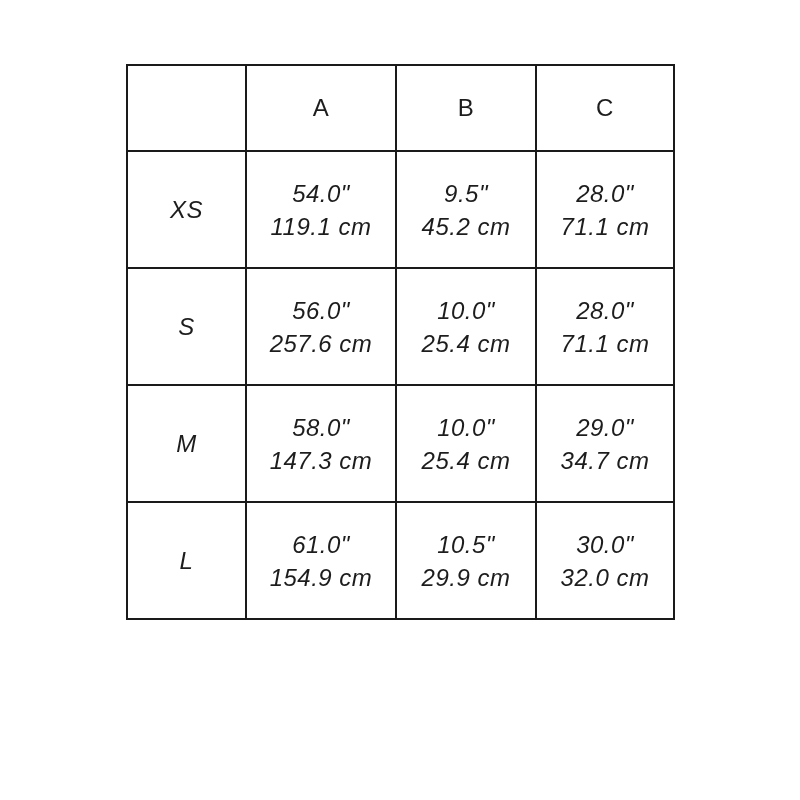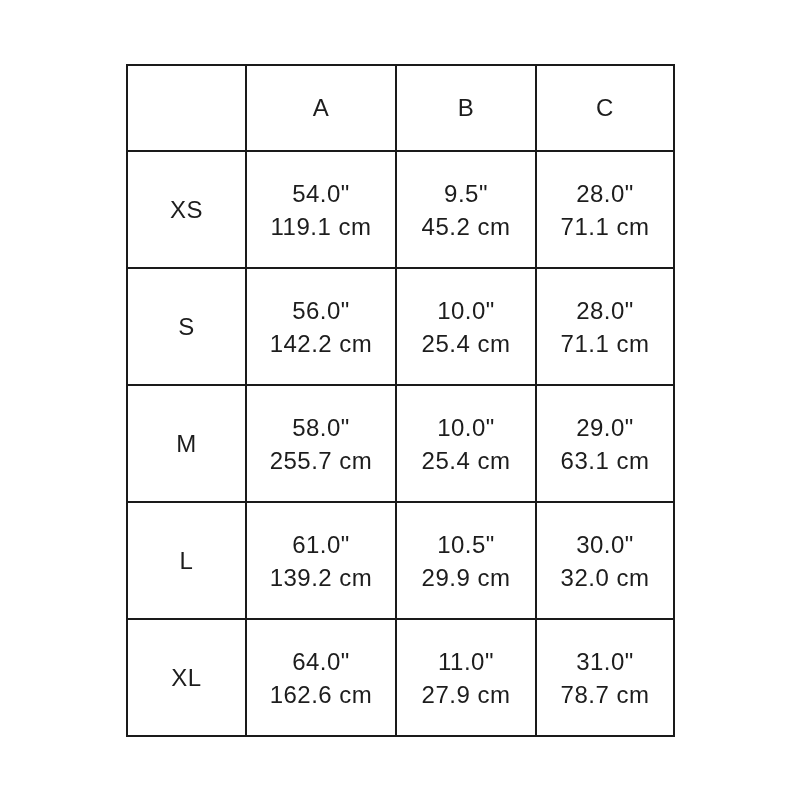--- a/index.html
+++ b/index.html
@@ -32,21 +32,21 @@
   table.size-chart td {
     border: 2px solid #1a1a1a;
     padding: 0;
     text-align: center;
     vertical-align: middle;
     font-size: 24px;
     font-weight: 400;
     letter-spacing: 0.5px;
   }
   tr.header-row { height: 86px; }
-  tr.data-row   { height: 117px; }
+  tr.data-row   { height: 117px; font-style: italic; }
   .val-in, .val-cm {
     display: block;
     line-height: 33px;
   }
 </style>
 </head>
 <body>
 
 <div class="stage">
   <table class="size-chart">
@@ -77,71 +77,56 @@
         </td>
         <td>
           <span class="val-in">28.0"</span>
           <span class="val-cm">71.1 cm</span>
         </td>
       </tr>
       <tr class="data-row">
         <td>S</td>
         <td>
           <span class="val-in">56.0"</span>
-          <span class="val-cm">142.2 cm</span>
+          <span class="val-cm">257.6 cm</span>
         </td>
         <td>
           <span class="val-in">10.0"</span>
           <span class="val-cm">25.4 cm</span>
         </td>
         <td>
           <span class="val-in">28.0"</span>
           <span class="val-cm">71.1 cm</span>
         </td>
       </tr>
       <tr class="data-row">
         <td>M</td>
         <td>
           <span class="val-in">58.0"</span>
-          <span class="val-cm">255.7 cm</span>
+          <span class="val-cm">147.3 cm</span>
         </td>
         <td>
           <span class="val-in">10.0"</span>
           <span class="val-cm">25.4 cm</span>
         </td>
         <td>
           <span class="val-in">29.0"</span>
-          <span class="val-cm">63.1 cm</span>
+          <span class="val-cm">34.7 cm</span>
         </td>
       </tr>
       <tr class="data-row">
         <td>L</td>
         <td>
           <span class="val-in">61.0"</span>
-          <span class="val-cm">139.2 cm</span>
+          <span class="val-cm">154.9 cm</span>
         </td>
         <td>
           <span class="val-in">10.5"</span>
           <span class="val-cm">29.9 cm</span>
         </td>
         <td>
           <span class="val-in">30.0"</span>
           <span class="val-cm">32.0 cm</span>
         </td>
       </tr>
-      <tr class="data-row">
-        <td>XL</td>
-        <td>
-          <span class="val-in">64.0"</span>
-          <span class="val-cm">162.6 cm</span>
-        </td>
-        <td>
-          <span class="val-in">11.0"</span>
-          <span class="val-cm">27.9 cm</span>
-        </td>
-        <td>
-          <span class="val-in">31.0"</span>
-          <span class="val-cm">78.7 cm</span>
-        </td>
-      </tr>
     </tbody>
   </table>
 </div>
 
 </body></html>

